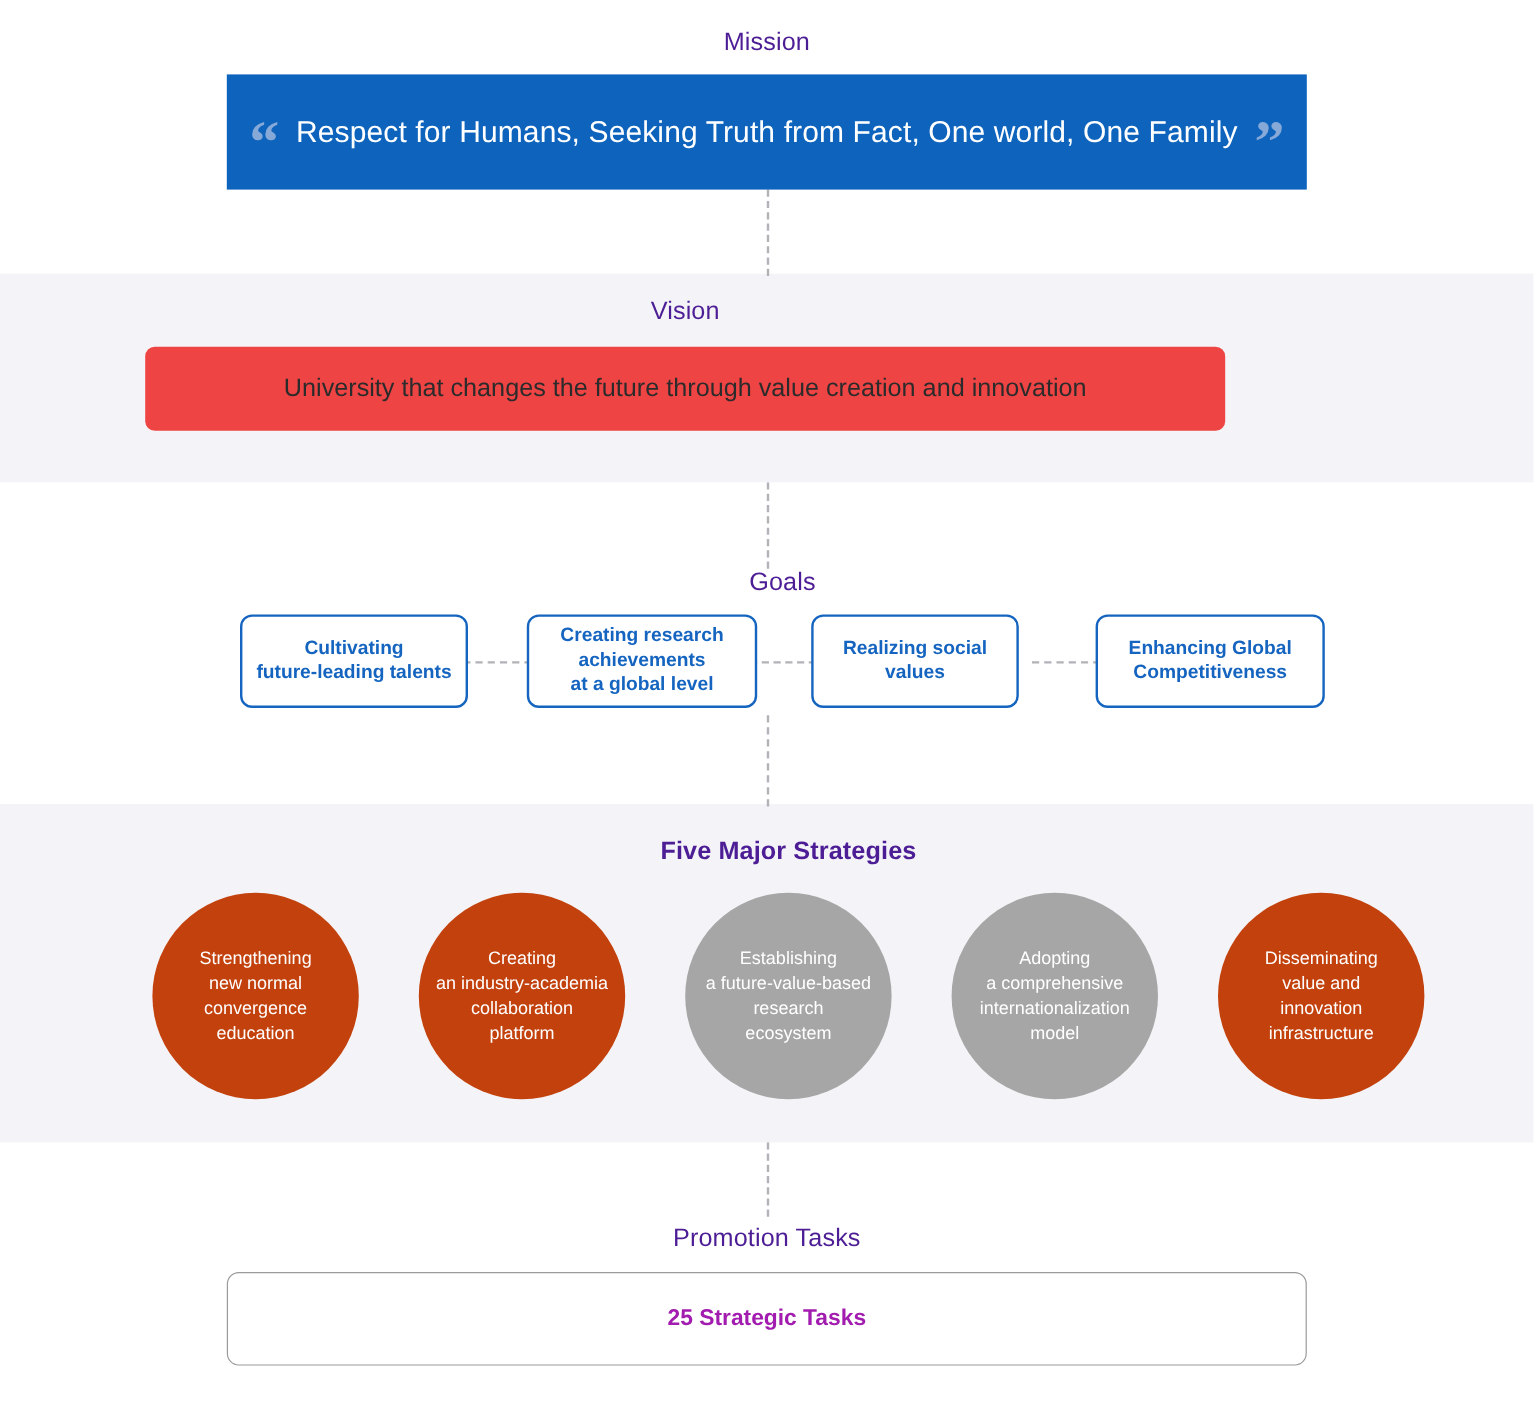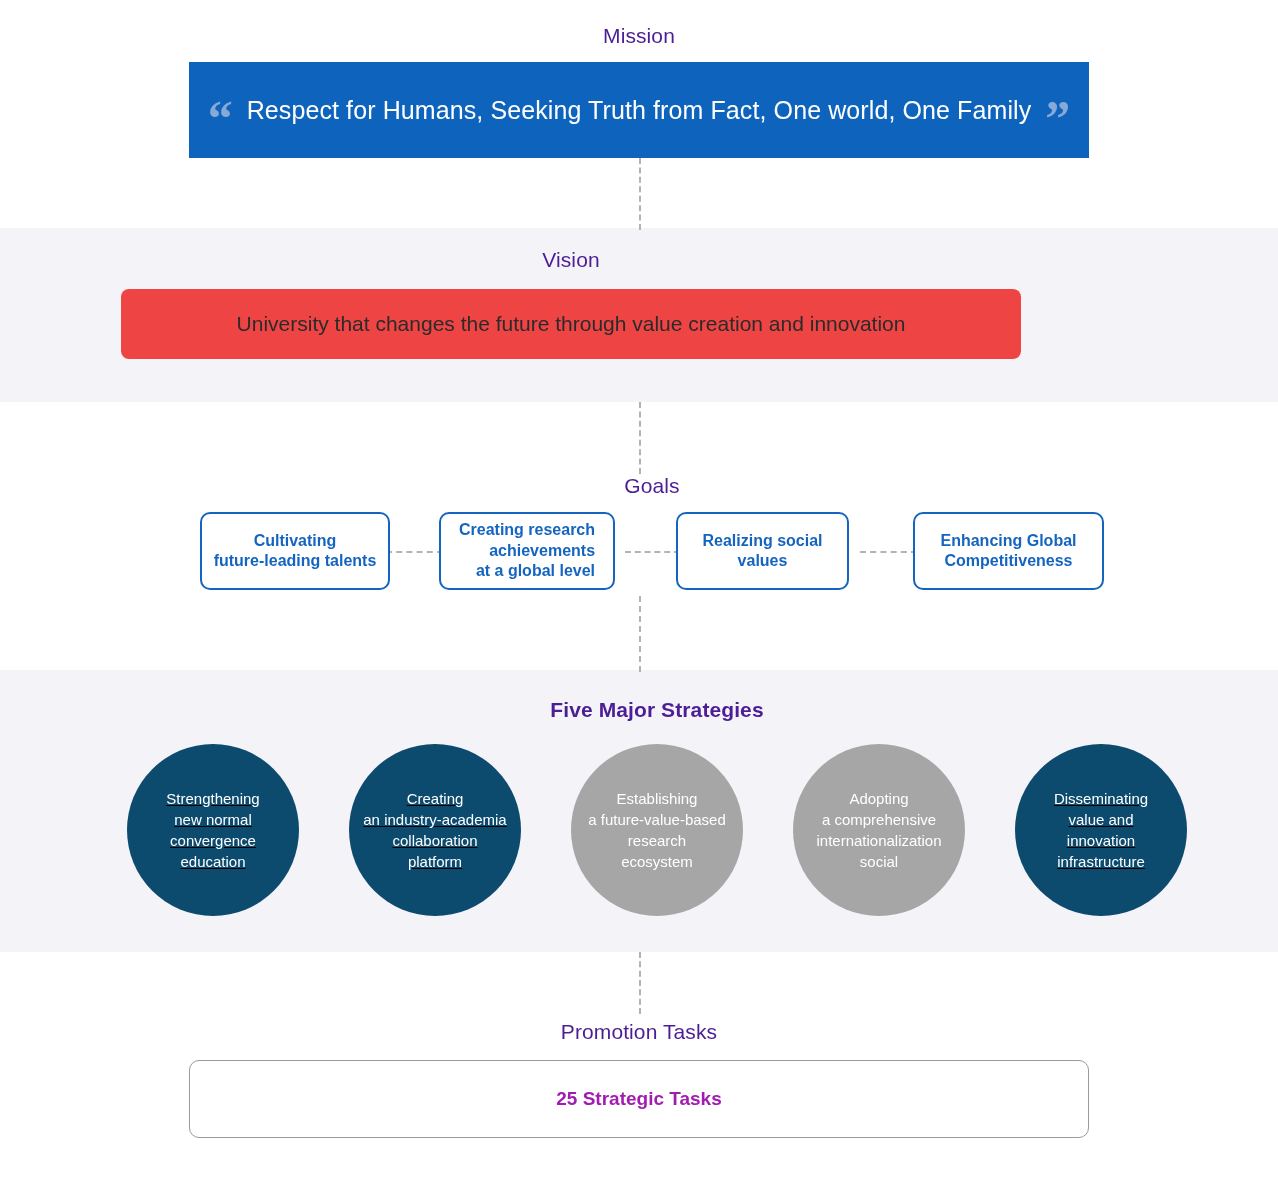--- a/index.html
+++ b/index.html
@@ -122,21 +122,21 @@
   }
   .goal-label {
     color: #1565c0;
     font-weight: 700;
     font-size: 16px;
     line-height: 1.28;
     padding: 0 9px;
     white-space: pre-line;
   }
   #goal-box-0 { left: 0px;   width: 190px; }
-  #goal-box-1 { left: 239px; width: 176px; text-align: right; }
+  #goal-box-1 { left: 239px; width: 192px; }
   #goal-box-2 { left: 476px; width: 173px; }
   #goal-box-3 { left: 713px; width: 191px; }
 
   .hconnector {
     position: absolute;
     top: 39px;
     height: 0;
     border-top: 2px dashed #b2b2b8;
     z-index: 1;
   }
@@ -156,21 +156,21 @@
   .strategy-circle {
     width: 172px;
     height: 172px;
     border-radius: 50%;
     display: flex;
     align-items: center;
     justify-content: center;
     text-align: center;
     flex: 0 0 auto;
   }
-  .strategy-circle.blue { background: #0c4a6e; text-decoration: underline; }
+  .strategy-circle.blue { background: #c2410c; }
   .strategy-circle.gray { background: #a6a6a6; }
   .strategy-label {
     color: #ffffff;
     font-size: 15px;
     line-height: 1.4;
     font-weight: 400;
     white-space: pre-line;
     padding: 0 6px;
   }
 
@@ -266,21 +266,21 @@
       <div class="strategy-circle gray">
         <span class="strategy-label">Establishing
 a future-value-based
 research
 ecosystem</span>
       </div>
       <div class="strategy-circle gray">
         <span class="strategy-label">Adopting
 a comprehensive
 internationalization
-social</span>
+model</span>
       </div>
       <div class="strategy-circle blue">
         <span class="strategy-label">Disseminating
 value and
 innovation
 infrastructure</span>
       </div>
     </div>
   </section>
 

